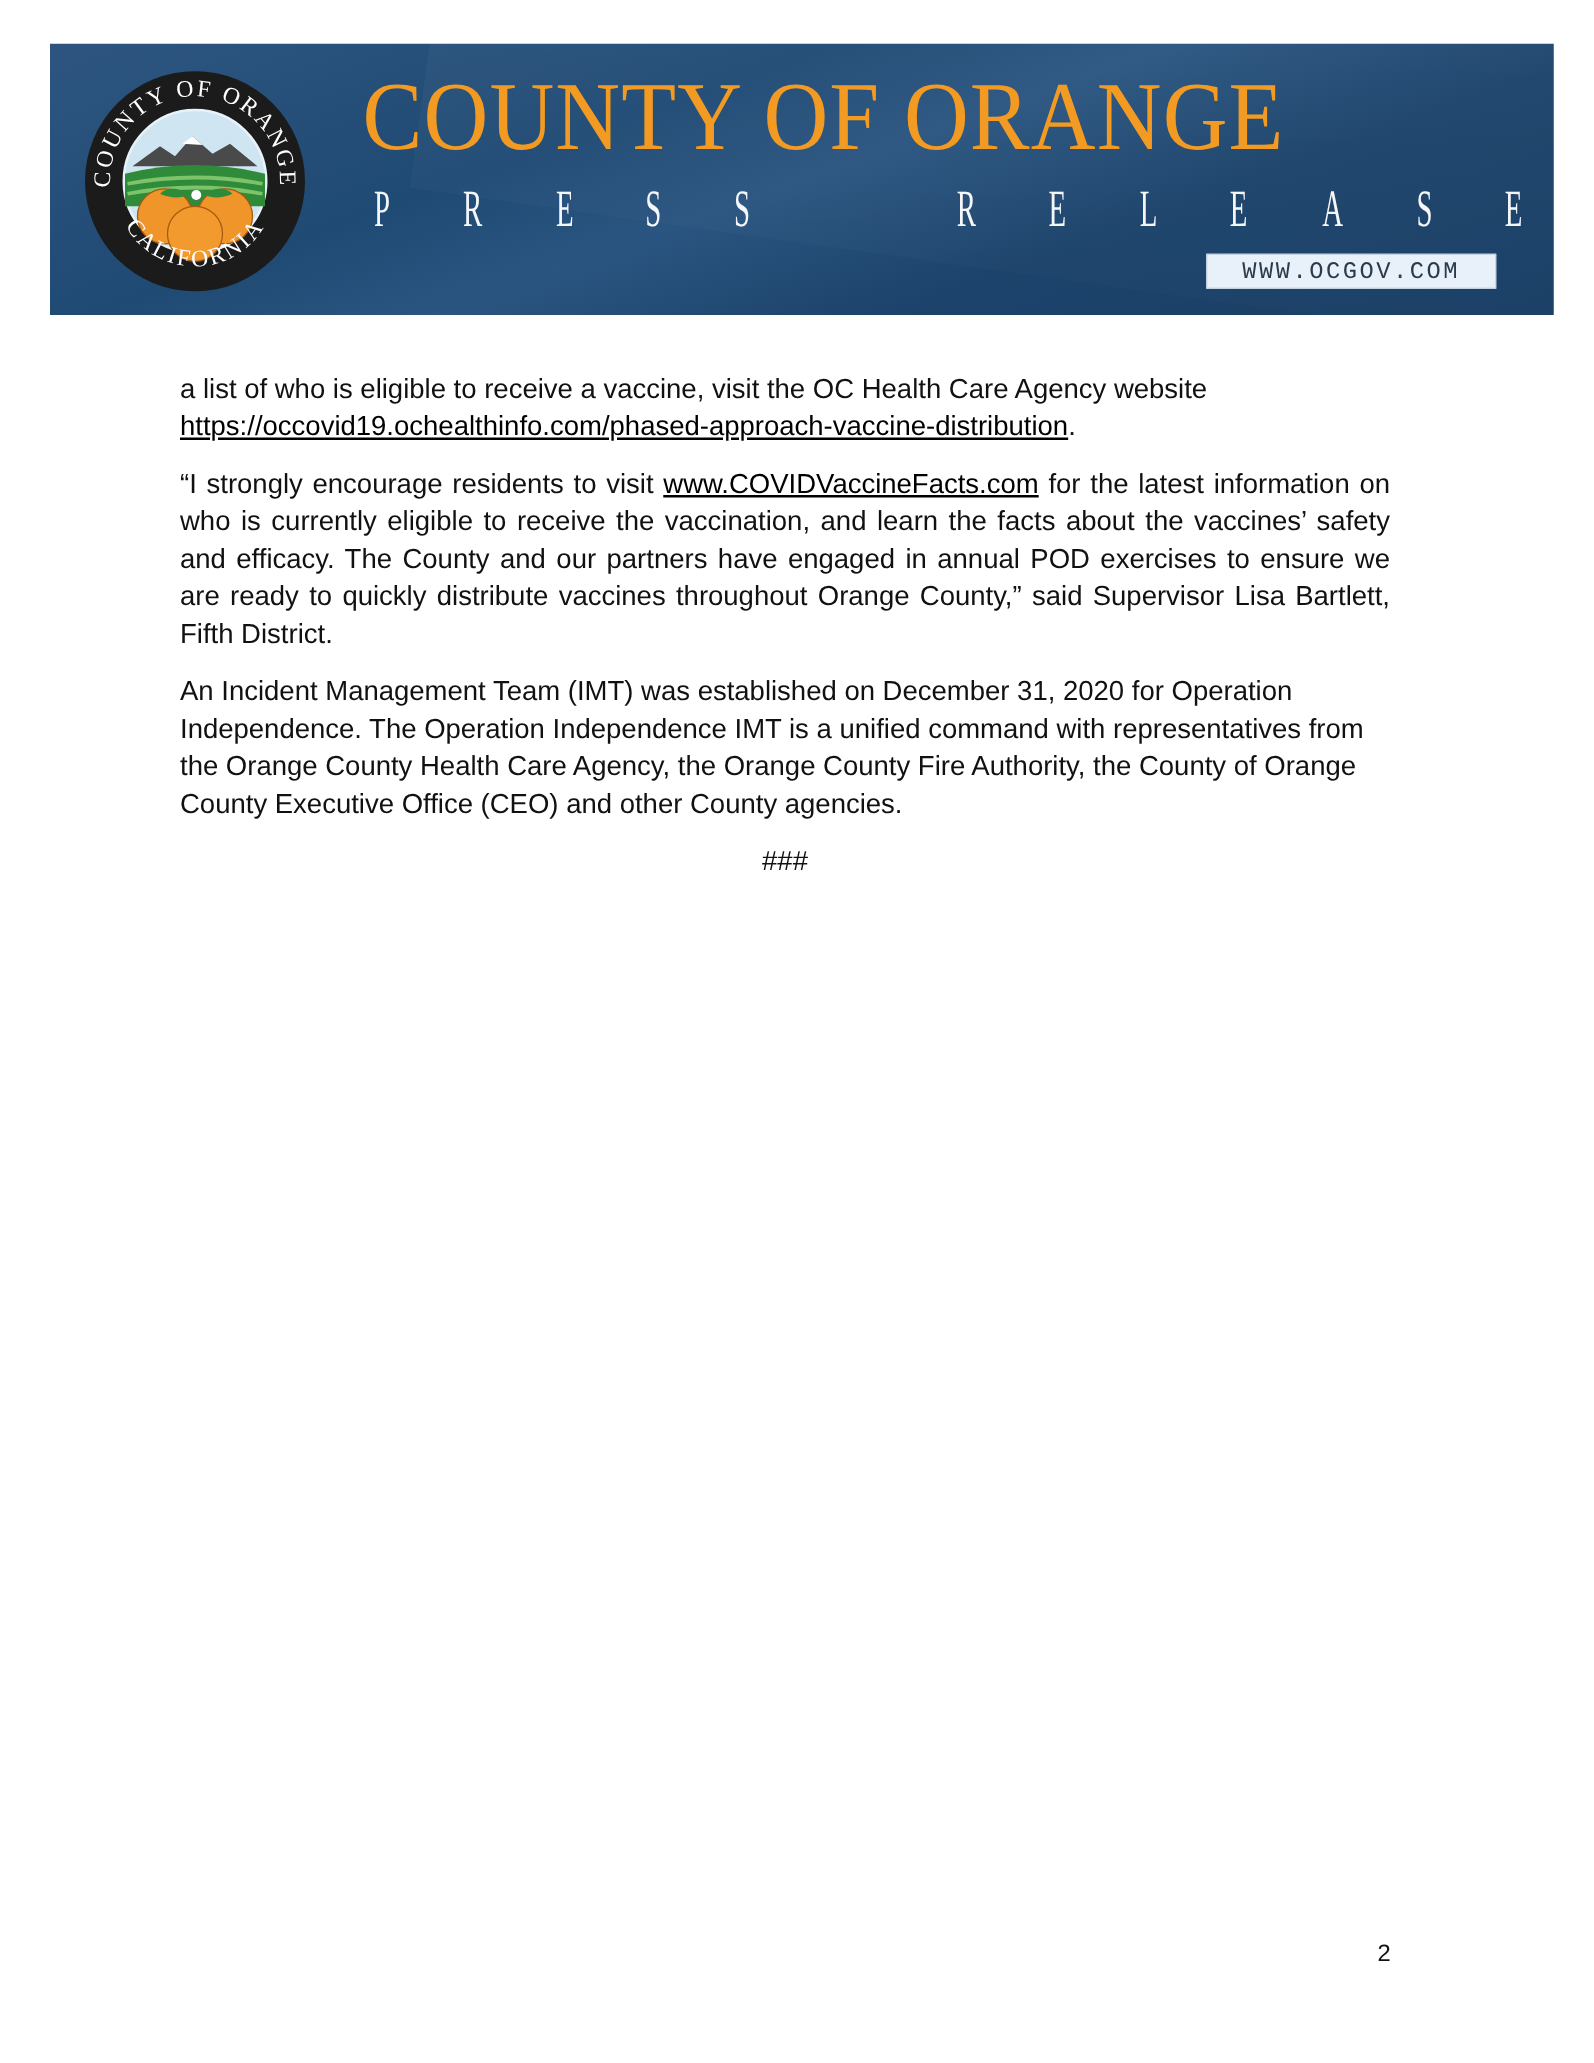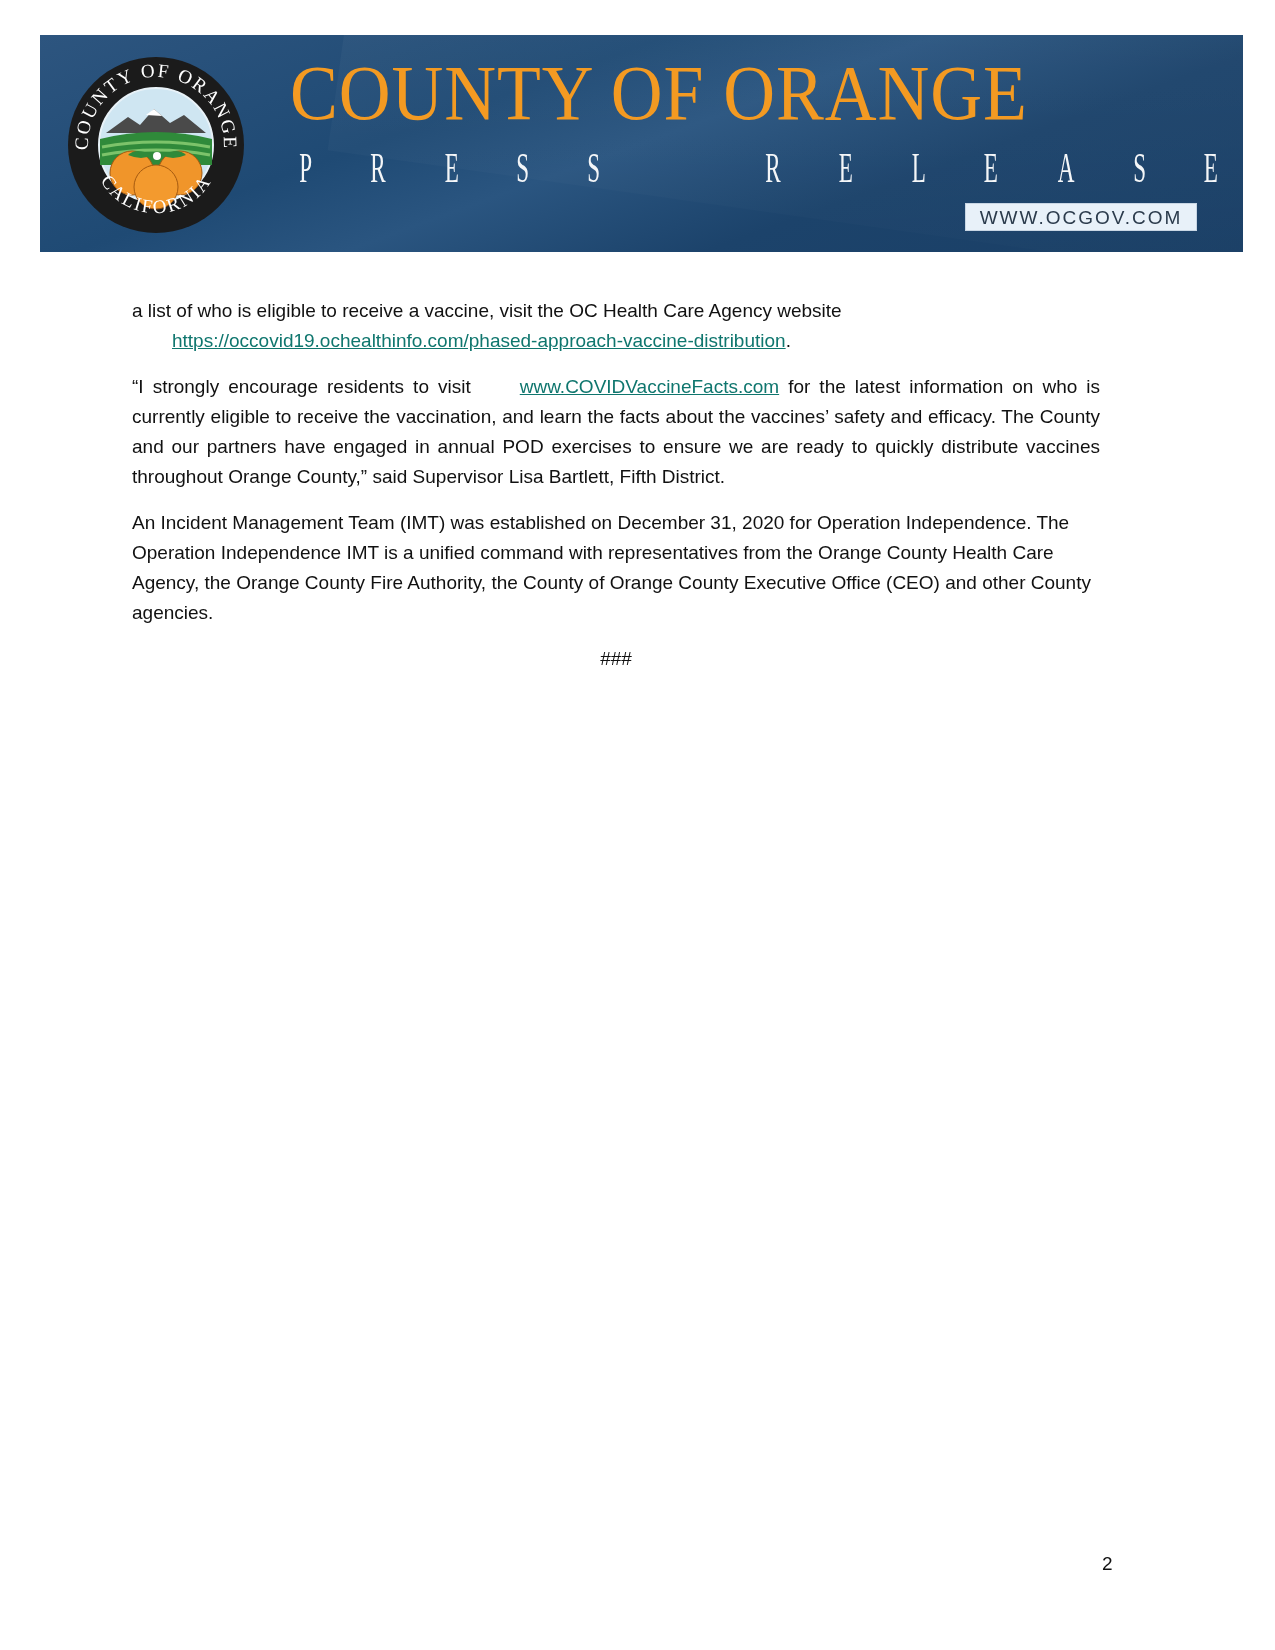--- a/index.html
+++ b/index.html
@@ -14,27 +14,27 @@
   .seal { position: absolute; left: 26px; top: 20px; width: 180px; height: 180px; }
   .title { position: absolute; left: 250px; top: 14px; font-family: "Liberation Serif", serif;
            font-size: 78px; line-height: 88px; color: #f39a22; letter-spacing: 1px;
            transform: scaleX(0.92); transform-origin: left top; white-space: nowrap; z-index: 2; }
   .subtitle { position: absolute; left: 254px; top: 108px; width: 930px; display: flex; justify-content: space-between;
               font-family: "Liberation Serif", serif; font-size: 42px; line-height: 50px; color: #f4f6f8; z-index: 2; }
   .subtitle span { transform: scaleX(0.55); display: inline-block; }
   .subtitle .gap { width: 60px; }
   .urlbox { position: absolute; left: 925px; top: 168px; width: 232px; height: 28px; background: #e8f1f9;
             border: 1px solid #c8d6e4; box-sizing: border-box; text-align: center;
-            font-family: Liberation Sans, sans-serif; font-size: 19px; line-height: 27px;
+            font-family: Liberation Mono, monospace; font-size: 19px; line-height: 27px;
             letter-spacing: 2px; color: #2b3b4c; z-index: 2; }
-  .body { position: absolute; left: 132px; top: 296px; width: 968px; font-family: "Liberation Sans", sans-serif;
-          font-size: 19px; line-height: 30px; color: #111; }
+  .body { position: absolute; left: 144px; top: 296px; width: 968px; font-family: "Liberation Sans", sans-serif;
+          font-size: 22px; line-height: 30px; color: #111; }
   .body p { margin: 0 0 16px 0; }
   .body p.justify { text-align: justify; text-align-last: left; }
-  .body a { color: #0f766e; text-decoration: underline; margin-left: 40px; }
+  .body a { color: #000000; text-decoration: underline; }
   .center { text-align: center; margin-top: 2px; }
   .pagenum { position: absolute; left: 1102px; top: 1553px; font-size: 19px; font-family: "Liberation Sans", sans-serif; }
 </style>
 </head>
 <body>
 
 <div class="banner">
   <svg class="seal" viewBox="0 0 180 180">
     <defs>
       <path id="topArc" d="M 22 90 A 68 68 0 0 1 158 90"></path>

